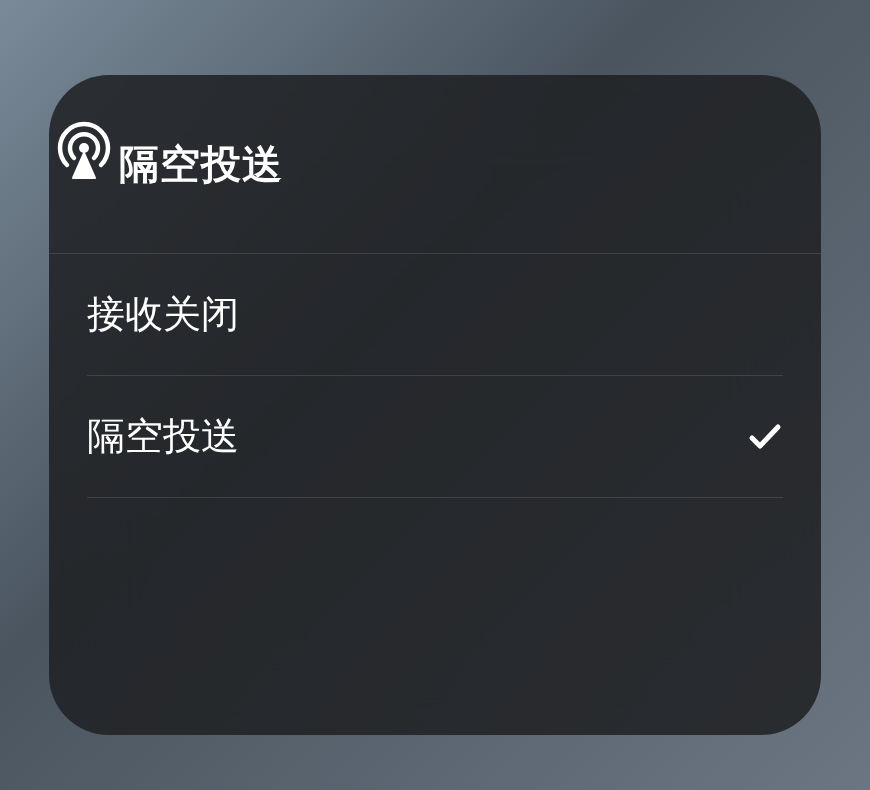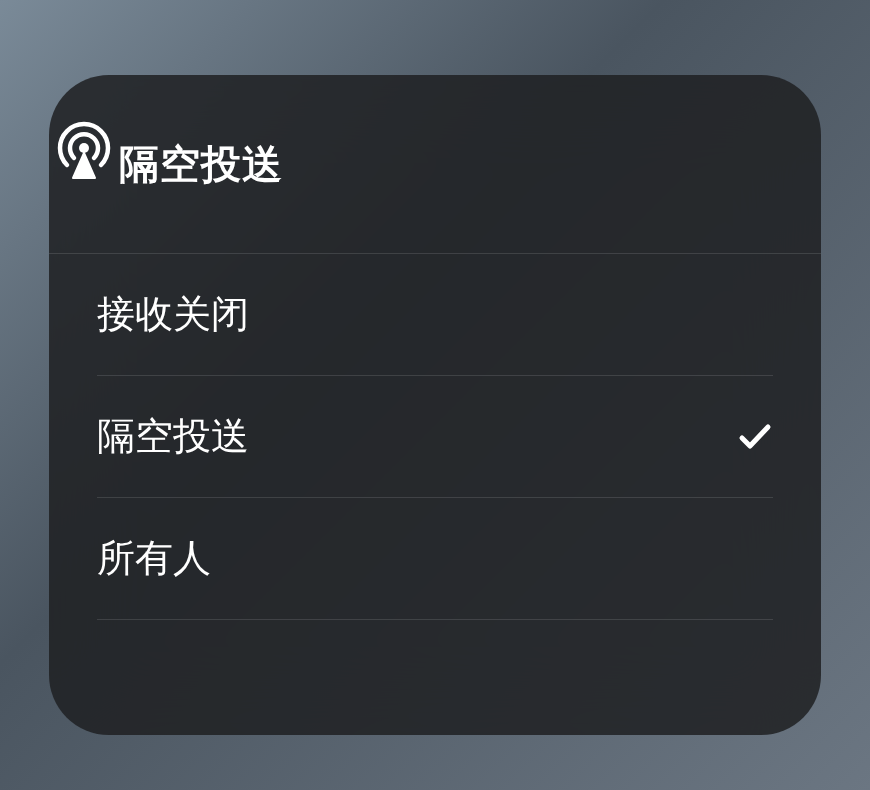--- a/index.html
+++ b/index.html
@@ -48,21 +48,21 @@
     }
 
     .title {
       color: #ffffff;
       font-size: 40px;
       font-weight: 600;
       letter-spacing: 1px;
     }
 
     .options {
-      padding: 0 48px;
+      padding: 0 38px;
     }
 
     .option {
       display: flex;
       align-items: center;
       justify-content: space-between;
       height: 122px;
       border-bottom: 1px solid rgba(255, 255, 255, 0.12);
       cursor: pointer;
     }
@@ -109,18 +109,14 @@
 
     </div>
     <div class="option">
       <span class="option-label">隔空投送</span>
       <span class="checkmark selected">
         <svg viewBox="0 0 36 36" width="36" height="36" fill="none" stroke="#ffffff" stroke-width="5" stroke-linecap="round" stroke-linejoin="round">
           <path d="M 5 19 L 13 27 L 31 8"></path>
         </svg>
       </span>
     </div>
-    <div class="option">
-      <span class="option-label">所有人</span>
-
-    </div>
   </div>
 </div>
 
 </body></html>

